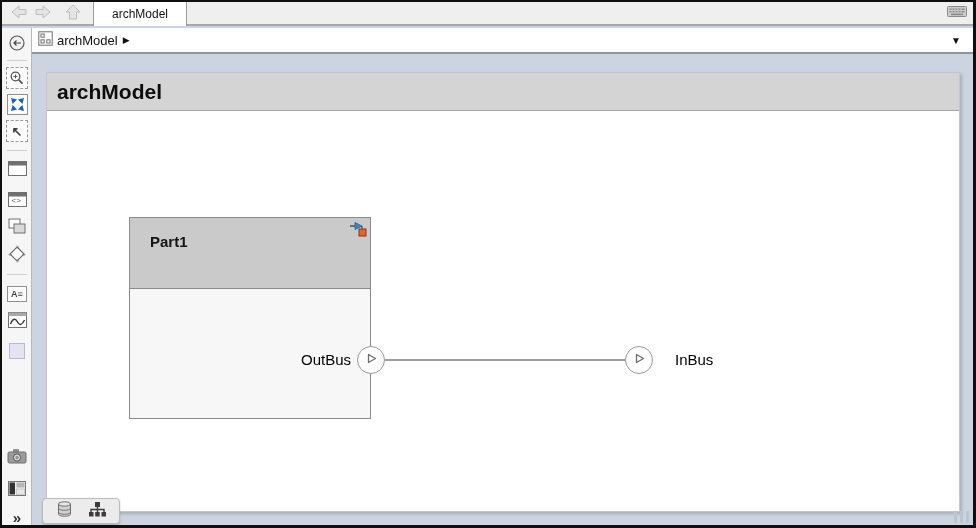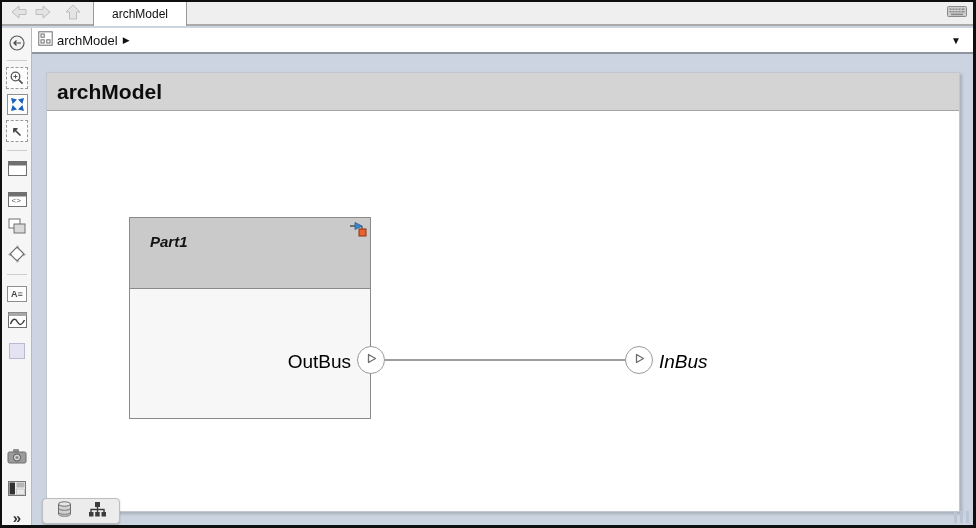--- a/index.html
+++ b/index.html
@@ -57,40 +57,40 @@
   .page-band {
     position: absolute; left: 0; top: 0; width: 100%; height: 38px;
     background: #d4d4d4; border-bottom: 1px solid #a5a5a5;
     display: flex; align-items: center; padding-left: 10px;
   }
   .page-title { font-size: 21px; font-weight: bold; color: #0c0c0c; }
   .component {
     position: absolute; width: 242px; height: 202px;
     border: 1px solid #8a8a8a; background: #f7f7f7;
   }
-  .comp-part1 { left: 82px; top: 144px; font-style: italic; }
+  .comp-part1 { left: 82px; top: 144px; }
   .comp-part2 { left: 592px; top: 144px; }
   .comp-header {
     position: relative; height: 71px; background: #cacaca; border-bottom: 1px solid #8a8a8a;
     padding: 15px 0 0 20px;
   }
   .comp-name { font-size: 15px; font-weight: bold; color: #141414; display: block; }
   .comp-stereo { font-size: 14px; color: #2b2b2b; display: block; margin-top: 6px; }
   .comp-badge { position: absolute; right: 3px; top: 3px; }
   .connector { position: absolute; left: 338px; top: 286px; width: 240px; height: 2px; background: #9e9e9e; }
   .port {
     position: absolute; width: 28px; height: 28px; border-radius: 50%;
     background: #ffffff; border: 1.5px solid #9a9a9a; top: 273px;
     display: flex; align-items: center; justify-content: center;
   }
   .port-out { left: 310px; }
   .port-in  { left: 578px; }
-  .port-label { position: absolute; top: 278px; font-size: 19px; color: #000; }
+  .port-label { position: absolute; top: 278px; font-size: 15px; color: #000; }
   .label-out { right: 608px; }
-  .label-in  { left: 612px; font-style: italic; }
+  .label-in  { left: 628px; }
   
   .mini-toolbar {
     position: absolute; left: 10px; top: 444px; width: 78px; height: 26px;
     background: #ececec; border: 1px solid #bcbcbc; border-radius: 4px;
     display: flex; align-items: center; justify-content: space-evenly;
     box-shadow: 0 1px 2px rgba(0,0,0,0.2);
   }
   .mini-btn { width: 24px; height: 20px; display: flex; align-items: center; justify-content: center; }
   .resize-grip { position: absolute; right: 4px; bottom: 2px; display: flex; gap: 3px; }
   .resize-grip span { width: 3px; height: 12px; background: #bac4d2; display: block; }

